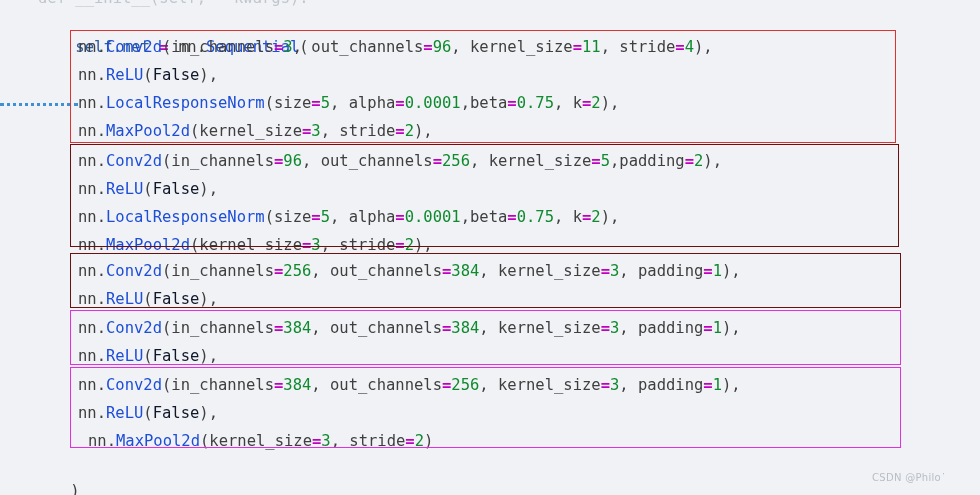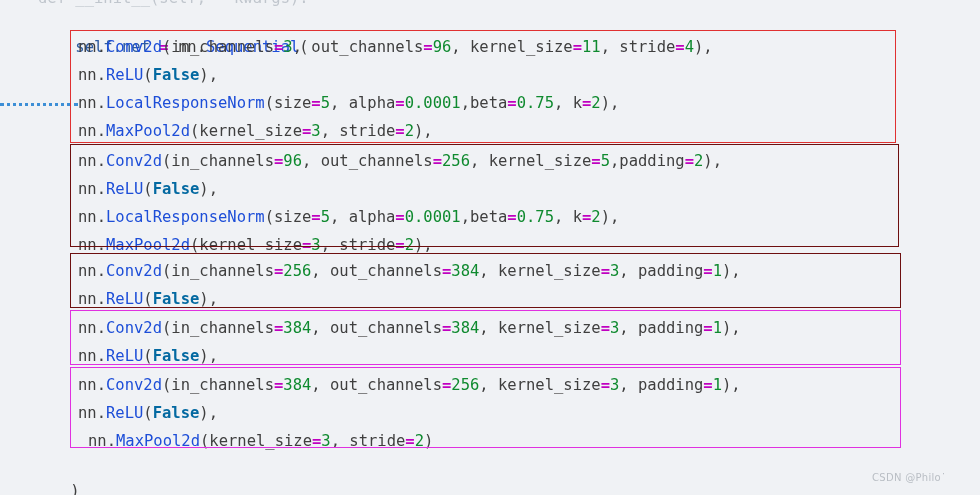--- a/index.html
+++ b/index.html
@@ -28,21 +28,21 @@
     font-size: 15.5px;
     line-height: 28px;
     letter-spacing: 0px;
     color: #3f3f3f;
   }
   .tok-plain   { color: #3f3f3f; }
   .tok-self    { color: #2c5aa0; }
   .tok-op      { color: #c000c0; font-weight: bold; }
   .tok-call    { color: #1d4ed8; }
   .tok-num     { color: #0f8a2f; }
-  .tok-bool    { color: #0369a1; font-weight: bold; }
+  .tok-bool    { color: #0f172a; font-weight: normal; }
 
   
   .hl-box {
     position: absolute;
     box-sizing: border-box;
     border-width: 1.6px;
     border-style: solid;
     background: transparent;
     pointer-events: none;
   }

